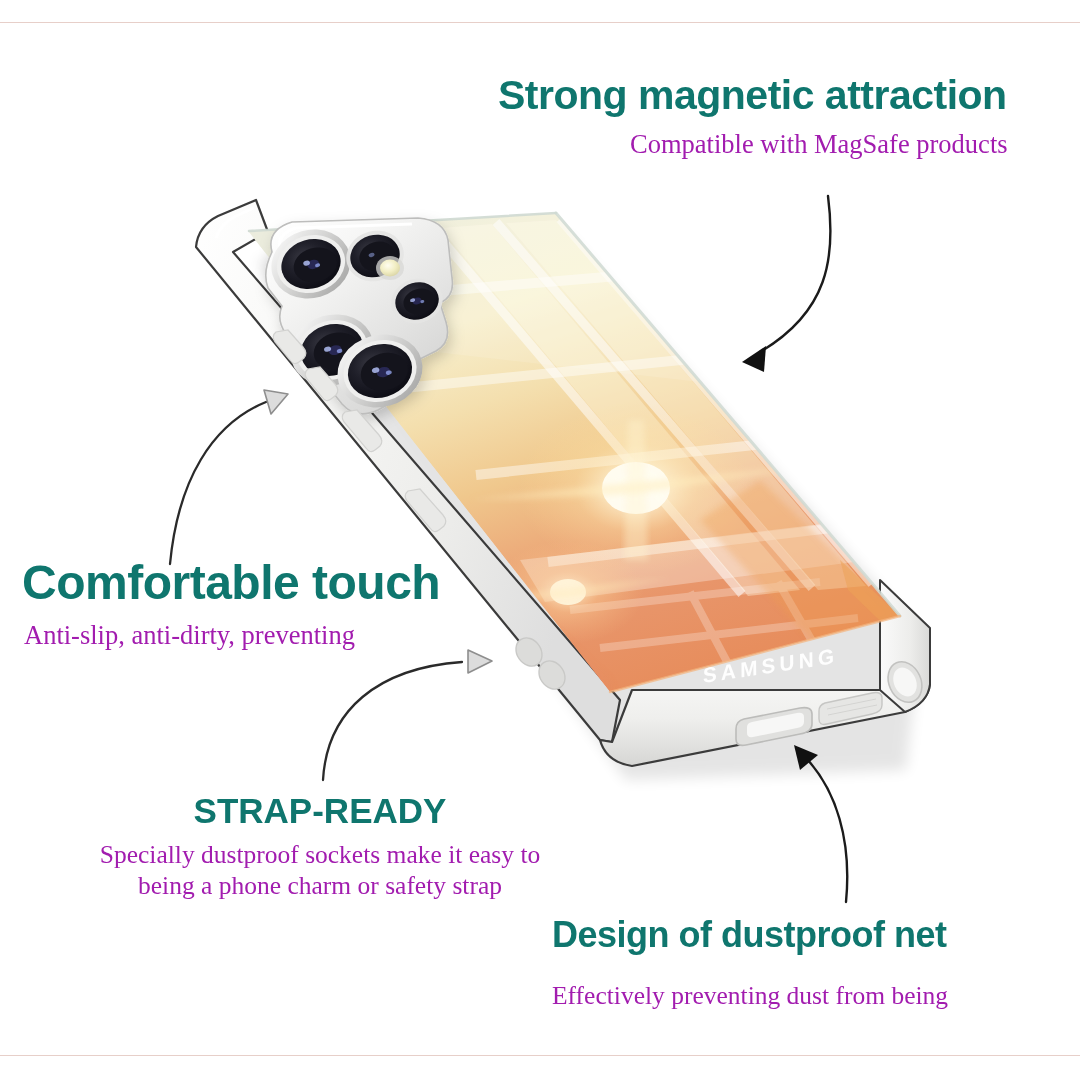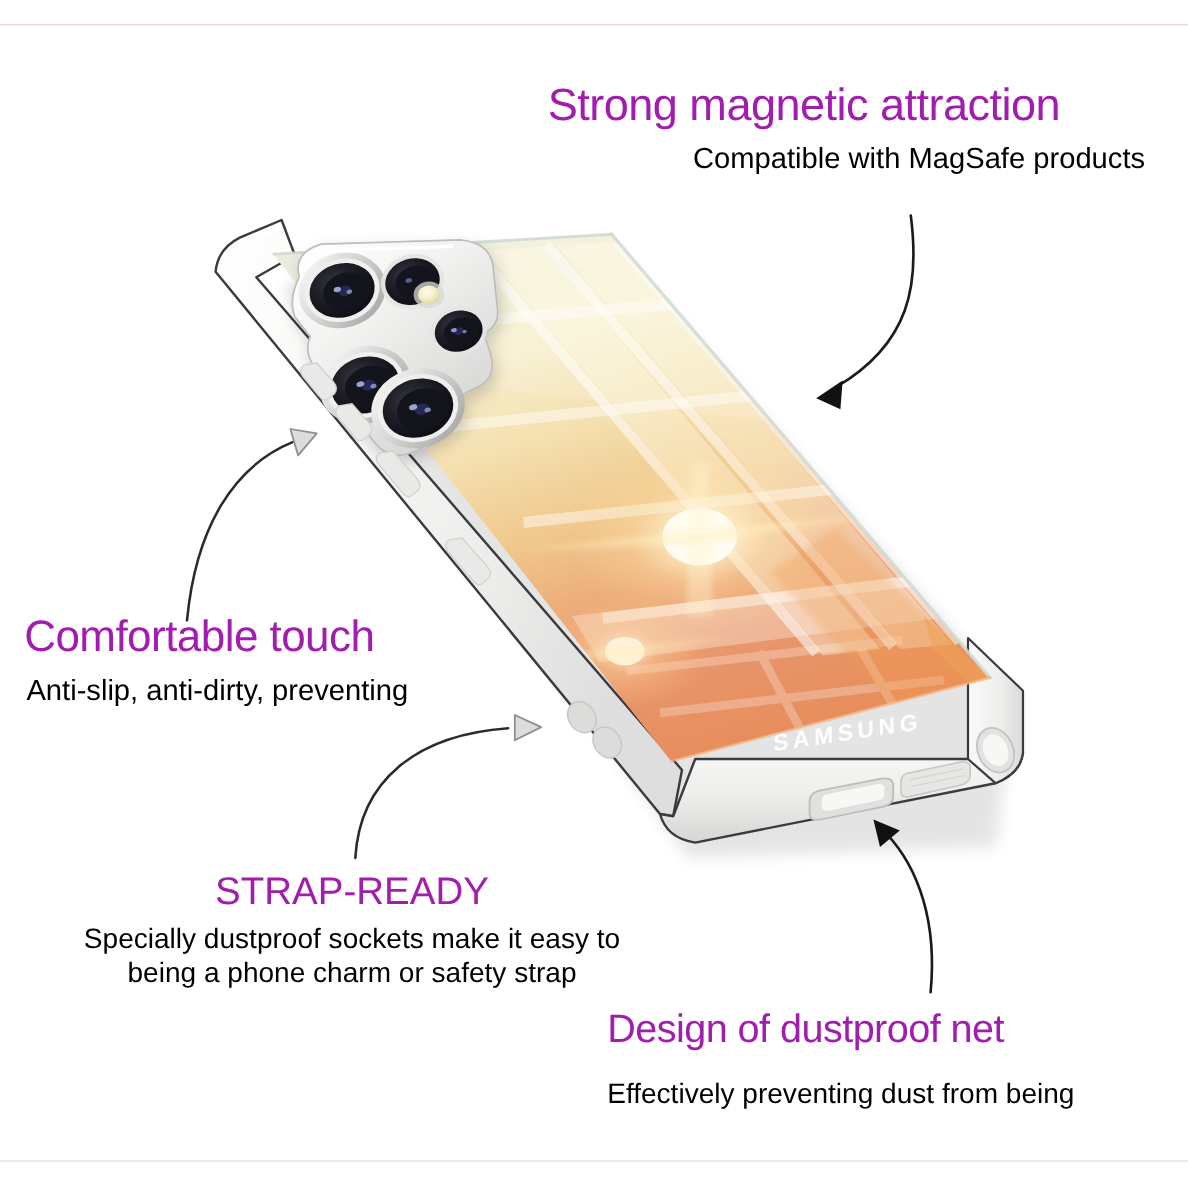--- a/index.html
+++ b/index.html
@@ -27,39 +27,40 @@
     height: 1px;
     background: #e7cfc9;
   }
   .hairline.top { top: 22px; }
   .hairline.bottom { top: 1055px; }
 
   
   .callout { position: absolute; }
   .callout .title {
     margin: 0;
-    color: #a21caf;
-    font-weight: normal;
+    color: #0f766e;
+    font-weight: bold;
     letter-spacing: -0.5px;
     line-height: 1.05;
     white-space: nowrap;
   }
   .callout .sub {
     margin: 0;
-    color: #000000;
+    color: #a21caf;
     font-weight: 400;
     line-height: 1.22;
+    font-family: Liberation Serif, serif;
   }
 
   #callout-magnetic { top: 74px; left: 498px; text-align: left; }
   #callout-magnetic .title { font-size: 41px; }
   #callout-magnetic .sub { font-size: 26.5px; margin-top: 11px; margin-left: 132px; }
 
   #callout-touch { top: 558px; left: 22px; text-align: left; }
-  #callout-touch .title { font-size: 40px; }
+  #callout-touch .title { font-size: 48px; }
   #callout-touch .sub { font-size: 26.5px; margin-top: 11px; margin-left: 2px; }
 
   #callout-strap { top: 793px; left: 70px; width: 500px; text-align: center; }
   #callout-strap .title { font-size: 35px; letter-spacing: 0px; }
   #callout-strap .sub { font-size: 25.5px; margin-top: 9px; }
 
   #callout-dust { top: 916px; left: 552px; width: 500px; text-align: left; }
   #callout-dust .title { font-size: 36px; }
   #callout-dust .sub { font-size: 25.5px; margin-top: 26px; }
 

